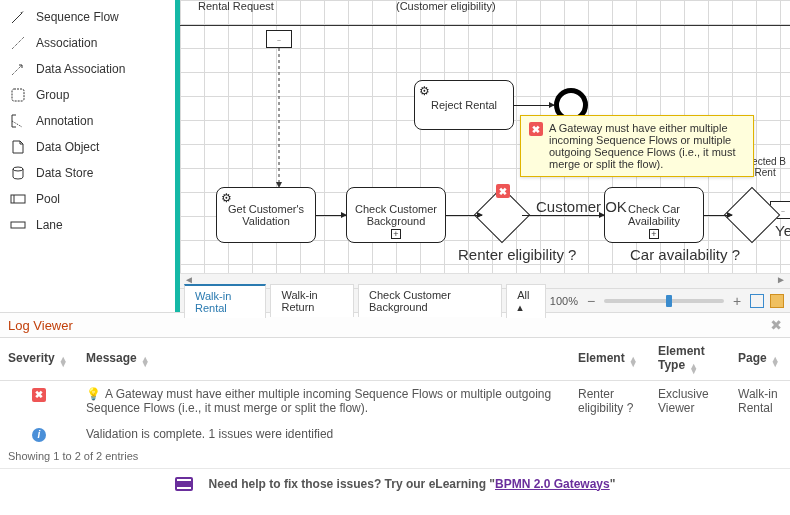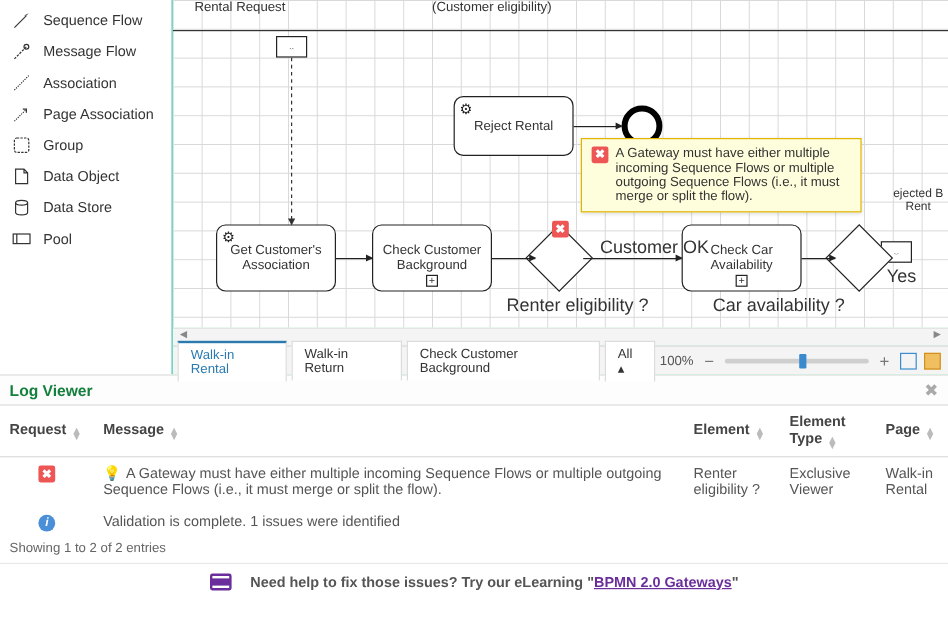--- a/index.html
+++ b/index.html
@@ -1,19 +1,19 @@
 <!DOCTYPE html>
 <html><head>
 <meta charset="utf-8">
 <style>
   * { box-sizing: border-box; margin: 0; padding: 0; }
   body { font-family: "Segoe UI", Arial, sans-serif; font-size: 12px; color: #333; width: 790px; height: 515px; overflow: hidden; background: #fff; }
   .app { display: flex; flex-direction: column; height: 515px; }
   .top { display: flex; height: 312px; }
-  .palette { width: 144px; border-right: 1px solid #14b8a6; padding-top: 4px; }
+  .palette { width: 180px; border-right: 5px solid #14b8a6; padding-top: 4px; }
   .palette-item { display: flex; align-items: center; padding: 5px 10px; cursor: pointer; }
   .palette-icon { width: 16px; height: 16px; margin-right: 10px; display: inline-flex; align-items: center; justify-content: center; }
   .canvas-area { flex: 1; display: flex; flex-direction: column; position: relative; background: #86efac; }
   .canvas { flex: 1; position: relative; overflow: hidden; background:
     linear-gradient(to right,#d9d9d9 1px,transparent 1px) 0 0/24px 24px,
     linear-gradient(to bottom,#d9d9d9 1px,transparent 1px) 0 0/24px 24px,
     #fff;
   }
   .canvas::after { content:""; position:absolute; left:0; right:0; top:25px; border-top:1px solid #333; }
   .node { position: absolute; background: #fff; border: 1px solid #222; border-radius: 8px; padding: 6px 8px; text-align: center; font-size: 11px; display:flex; flex-direction:column; justify-content:center; align-items:center; }
@@ -28,21 +28,21 @@
   .scrollers { height:15px; background:#f4f4f4; border-top:1px solid #e0e0e0; display:flex; justify-content:space-between; padding:0 4px; font-size:10px; color:#888; }
   .tabbar { display:flex; align-items:center; background:#f4f4f4; border-top:1px solid #dcdcdc; height:24px; font-size:11px; gap:4px; padding-left:4px; }
   .tab { padding:4px 10px; background:#fff; border:1px solid #dcdcdc; border-bottom:none; cursor:pointer; color:#333; }
   .tab.active { color:#2a7ab0; background:#fff; border-top:2px solid #2a7ab0; }
   .zoom { margin-left:auto; display:flex; align-items:center; gap:6px; padding-right:6px; color:#555; }
   .slider { width:120px; height:4px; background:#cfcfcf; position:relative; border-radius:2px; }
   .slider-thumb { position:absolute; left:62px; top:-4px; width:6px; height:12px; background:#3a8bcd; border-radius:1px; }
   .zoom-btn { width:14px; height:14px; display:inline-flex; align-items:center; justify-content:center; font-size:14px; color:#777; cursor:pointer; }
   .zoom-icon { width:14px; height:14px; border:1px solid #888; display:inline-block; cursor:pointer; }
   .log-header { display:flex; align-items:center; border-top:1px solid #dcdcdc; border-bottom:1px solid #dcdcdc; padding:4px 8px; background:#fdfdfd; }
-  .log-title { color:#15803d; font-weight:bold; font-size:13px; }
+  .log-title { color:#c2410c; font-weight:normal; font-size:13px; }
   .log-close { margin-left:auto; color:#aaa; cursor:pointer; font-size:14px; }
   table.log { width:100%; border-collapse:collapse; font-size:12px; }
   table.log th { text-align:left; font-weight:600; color:#444; padding:6px 8px; border-bottom:1px solid #e0e0e0; }
   table.log td { padding:6px 8px; vertical-align:top; color:#555; }
   .sort-arrows { color:#bbb; font-size:9px; margin-left:4px; display:inline-flex; flex-direction:column; line-height:5px; }
   .bulb { color:#e0a800; margin-right:4px; }
   .info-icon { width:14px; height:14px; border-radius:50%; background:#4a8fd8; color:#fff; display:inline-flex; align-items:center; justify-content:center; font-size:10px; font-weight:bold; font-style:italic; }
   .log-footer { font-size:11px; color:#666; padding:2px 8px 6px; }
   .elearn { text-align:right; padding:8px; border-top:1px solid #e8e8e8; font-size:12px; font-weight:bold; color:#555; display:flex; align-items:center; justify-content:center; gap:16px; }
   .elearn a { color:#6a2e9c; text-decoration:underline; }
@@ -66,50 +66,50 @@
             <svg width="16" height="16">
               <line x1="2" y1="14" x2="12" y2="4" stroke="#333" stroke-width="1"></line>
               <polygon points="12,4 14,2 10,4" fill="#333"></polygon>
             </svg>
           </span>
         <span>Sequence Flow</span>
       </div>
       <div class="palette-item">
         <span class="palette-icon">
             <svg width="16" height="16">
-              <line x1="2" y1="14" x2="12" y2="4" stroke="#333" stroke-width="1" stroke-dasharray="2,1"></line>
-              <circle cx="12" cy="4" r="2" fill="none" stroke="#333"></circle>
-            </svg>
-          </span>
-        <span>Message Flow</span>
-      </div>
-      <div class="palette-item">
-        <span class="palette-icon">
-            <svg width="16" height="16">
               <line x1="2" y1="14" x2="14" y2="2" stroke="#333" stroke-width="1" stroke-dasharray="1,1"></line>
             </svg>
           </span>
         <span>Association</span>
       </div>
       <div class="palette-item">
         <span class="palette-icon">
             <svg width="16" height="16">
               <line x1="2" y1="14" x2="12" y2="4" stroke="#333" stroke-width="1" stroke-dasharray="1,1"></line>
               <polyline points="9,4 12,4 12,7" fill="none" stroke="#333"></polyline>
             </svg>
           </span>
-        <span>Page Association</span>
+        <span>Data Association</span>
       </div>
       <div class="palette-item">
         <span class="palette-icon">
             <svg width="16" height="16">
               <rect x="2" y="2" width="12" height="12" rx="2" fill="none" stroke="#333" stroke-dasharray="2,1"></rect>
             </svg>
           </span>
         <span>Group</span>
+      </div>
+      <div class="palette-item">
+        <span class="palette-icon">
+            <svg width="16" height="16">
+              <path d="M6 2 L2 2 L2 14 L6 14" fill="none" stroke="#333"></path>
+              <line x1="2" y1="8" x2="12" y2="14" stroke="#333" stroke-dasharray="1,1"></line>
+            </svg>
+          </span>
+        <span>Annotation</span>
       </div>
       <div class="palette-item">
         <span class="palette-icon">
             <svg width="16" height="16">
               <path d="M3 2 L10 2 L13 5 L13 14 L3 14 Z M10 2 L10 5 L13 5" fill="none" stroke="#333"></path>
             </svg>
           </span>
         <span>Data Object</span>
       </div>
       <div class="palette-item">
@@ -122,34 +122,42 @@
         <span>Data Store</span>
       </div>
       <div class="palette-item">
         <span class="palette-icon">
             <svg width="16" height="16">
               <rect x="1" y="4" width="14" height="8" fill="none" stroke="#333"></rect>
               <line x1="4" y1="4" x2="4" y2="12" stroke="#333"></line>
             </svg>
           </span>
         <span>Pool</span>
+      </div>
+      <div class="palette-item">
+        <span class="palette-icon">
+            <svg width="16" height="16">
+              <rect x="1" y="5" width="14" height="6" fill="none" stroke="#333"></rect>
+            </svg>
+          </span>
+        <span>Lane</span>
       </div>
     </div>
 
     <div class="canvas-area">
       <div class="canvas">
         <span style="position:absolute;left:18px;top:0;font-size:11px;">Rental Request</span>
         <span style="position:absolute;left:216px;top:0;font-size:11px;">(Customer eligibility)</span>
 
         <span class="env" style="left:86px;top:30px;"></span>
         <span class="env" style="left:590px;top:201px;"></span>
 
         <div class="node" style="left:36px;top:187px;width:100px;height:56px;">
           <span class="gear">⚙</span>
-          <span>Get Customer's Association</span>
+          <span>Get Customer's Validation</span>
         </div>
         <div class="node" style="left:166px;top:187px;width:100px;height:56px;">
           <span>Check Customer Background</span>
           <span class="subplus">+</span>
         </div>
         <div class="node" style="left:234px;top:80px;width:100px;height:50px;">
           <span class="gear">⚙</span>
           <span>Reject Rental</span>
         </div>
         <div class="node" style="left:424px;top:187px;width:100px;height:56px;">
@@ -213,21 +221,21 @@
     </div>
   </div>
 
   <div class="log-header">
     <span class="log-title">Log Viewer</span>
     <span class="log-close">✖</span>
   </div>
   <table class="log">
     <thead>
         <tr>
-      <th style="width:78px"><span>Request</span><span class="sort-arrows">▲<br>▼</span></th>
+      <th style="width:78px"><span>Severity</span><span class="sort-arrows">▲<br>▼</span></th>
       <th><span>Message</span><span class="sort-arrows">▲<br>▼</span></th>
       <th style="width:80px"><span>Element</span><span class="sort-arrows">▲<br>▼</span></th>
       <th style="width:80px"><span>Element Type</span><span class="sort-arrows">▲<br>▼</span></th>
       <th style="width:60px"><span>Page</span><span class="sort-arrows">▲<br>▼</span></th>
     </tr>
       </thead>
     <tbody>
       <tr>
         <td style="text-align:center"><span class="err-icon">✖</span></td>
         <td><span class="bulb">💡</span><span>A Gateway must have either multiple incoming Sequence Flows or multiple outgoing Sequence Flows (i.e., it must merge or split the flow).</span></td>

